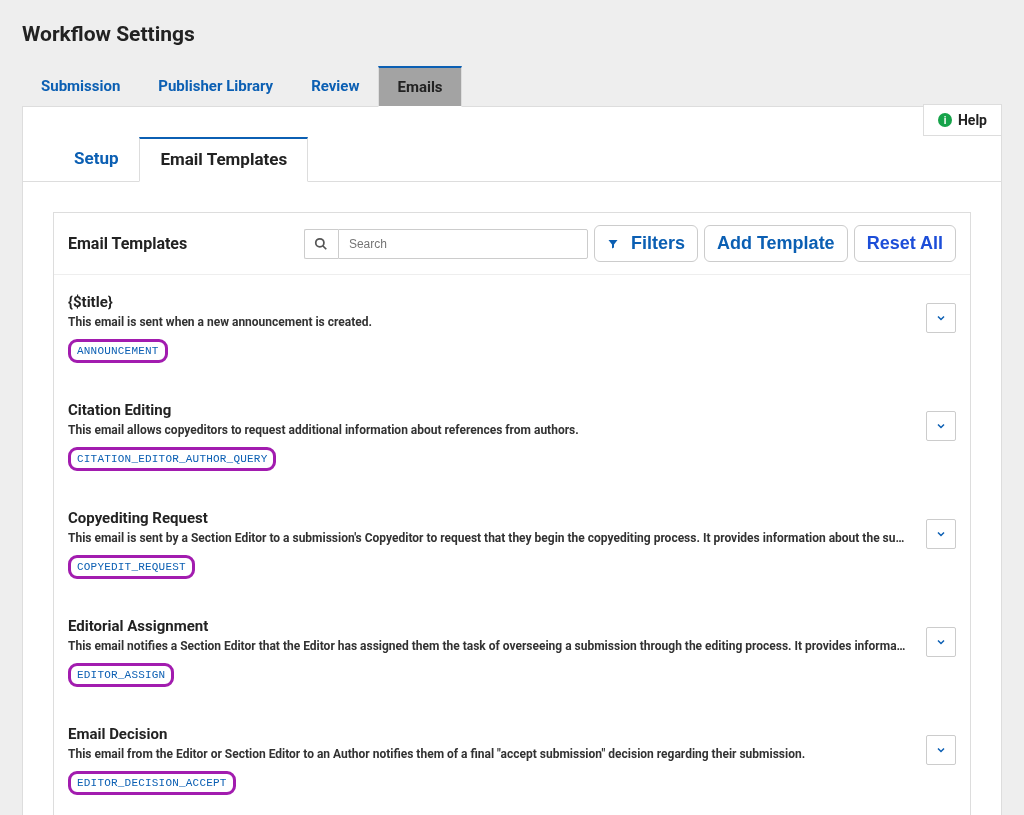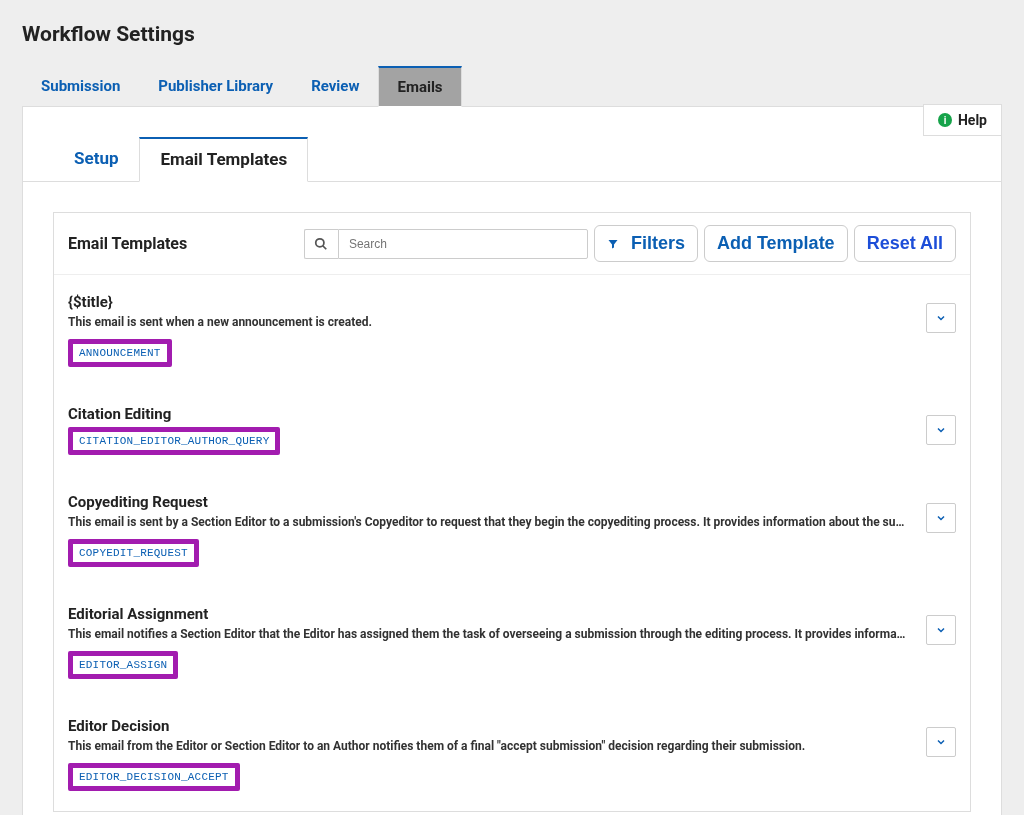--- a/index.html
+++ b/index.html
@@ -165,26 +165,26 @@
     color: #323232;
     margin-bottom: 10px;
     white-space: nowrap;
     overflow: hidden;
     text-overflow: ellipsis;
     padding-right: 50px;
     font-weight: bold;
   }
   .template-key {
     display: inline-block;
-    border: 5px solid #a21caf;
+    border: 3px solid #a21caf;
     color: #0b5fb3;
     font-family: "Courier New", monospace;
     font-size: 11px;
     padding: 3px 6px;
-    border-radius: 2px;
+    border-radius: 9px;
     letter-spacing: 0.2px;
   }
   .expand-btn {
     position: absolute;
     right: 14px;
     top: 28px;
     width: 30px;
     height: 30px;
     border: 1px solid #ccc;
     background: #fff;
@@ -256,20 +256,21 @@
               <span>
                 <svg width="12" height="12" viewBox="0 0 24 24" fill="none" stroke="currentColor" stroke-width="3">
                     <polyline points="6 9 12 15 18 9"></polyline>
                   </svg>
               </span>
             </button>
           </div>
 
           <div class="template-item">
             <div class="template-name">Citation Editing</div>
+            <div class="template-desc">This email allows copyeditors to request additional information about references from authors.</div>
             <span class="template-key">CITATION_EDITOR_AUTHOR_QUERY</span>
             <button class="expand-btn">
               <span>
                 <svg width="12" height="12" viewBox="0 0 24 24" fill="none" stroke="currentColor" stroke-width="3">
                     <polyline points="6 9 12 15 18 9"></polyline>
                   </svg>
               </span>
             </button>
           </div>
 
@@ -293,21 +294,21 @@
             <button class="expand-btn">
               <span>
                 <svg width="12" height="12" viewBox="0 0 24 24" fill="none" stroke="currentColor" stroke-width="3">
                     <polyline points="6 9 12 15 18 9"></polyline>
                   </svg>
               </span>
             </button>
           </div>
 
           <div class="template-item">
-            <div class="template-name">Editor Decision</div>
+            <div class="template-name">Email Decision</div>
             <div class="template-desc">This email from the Editor or Section Editor to an Author notifies them of a final "accept submission" decision regarding their submission.</div>
             <span class="template-key">EDITOR_DECISION_ACCEPT</span>
             <button class="expand-btn">
               <span>
                 <svg width="12" height="12" viewBox="0 0 24 24" fill="none" stroke="currentColor" stroke-width="3">
                     <polyline points="6 9 12 15 18 9"></polyline>
                   </svg>
               </span>
             </button>
           </div>

